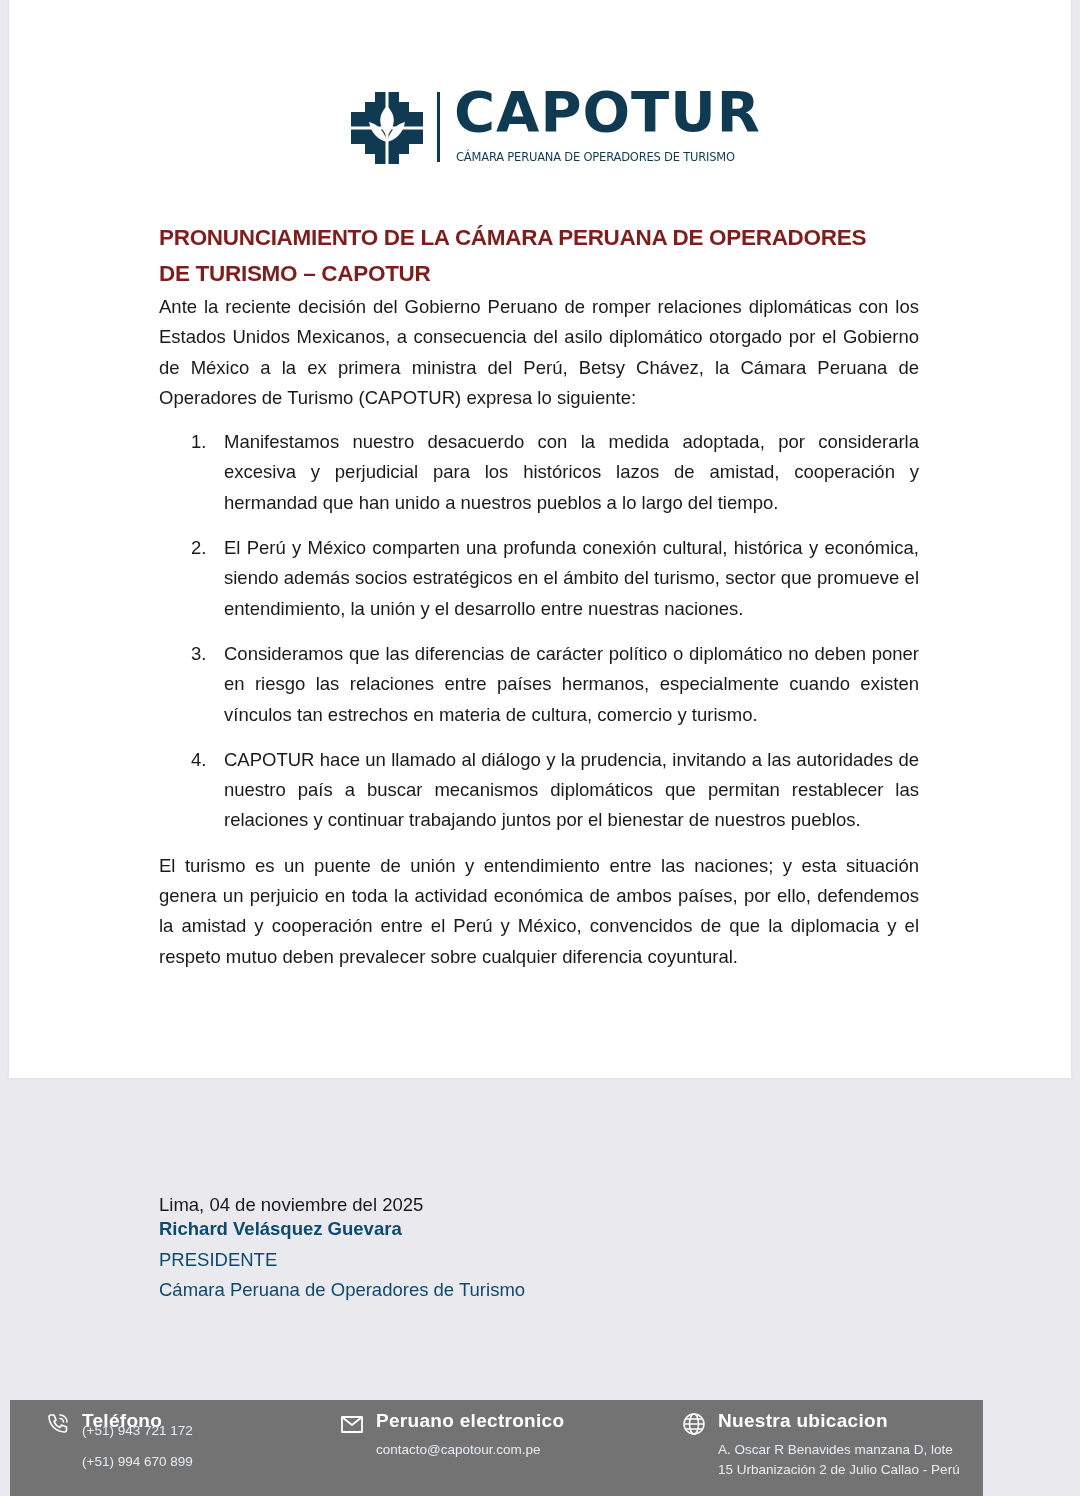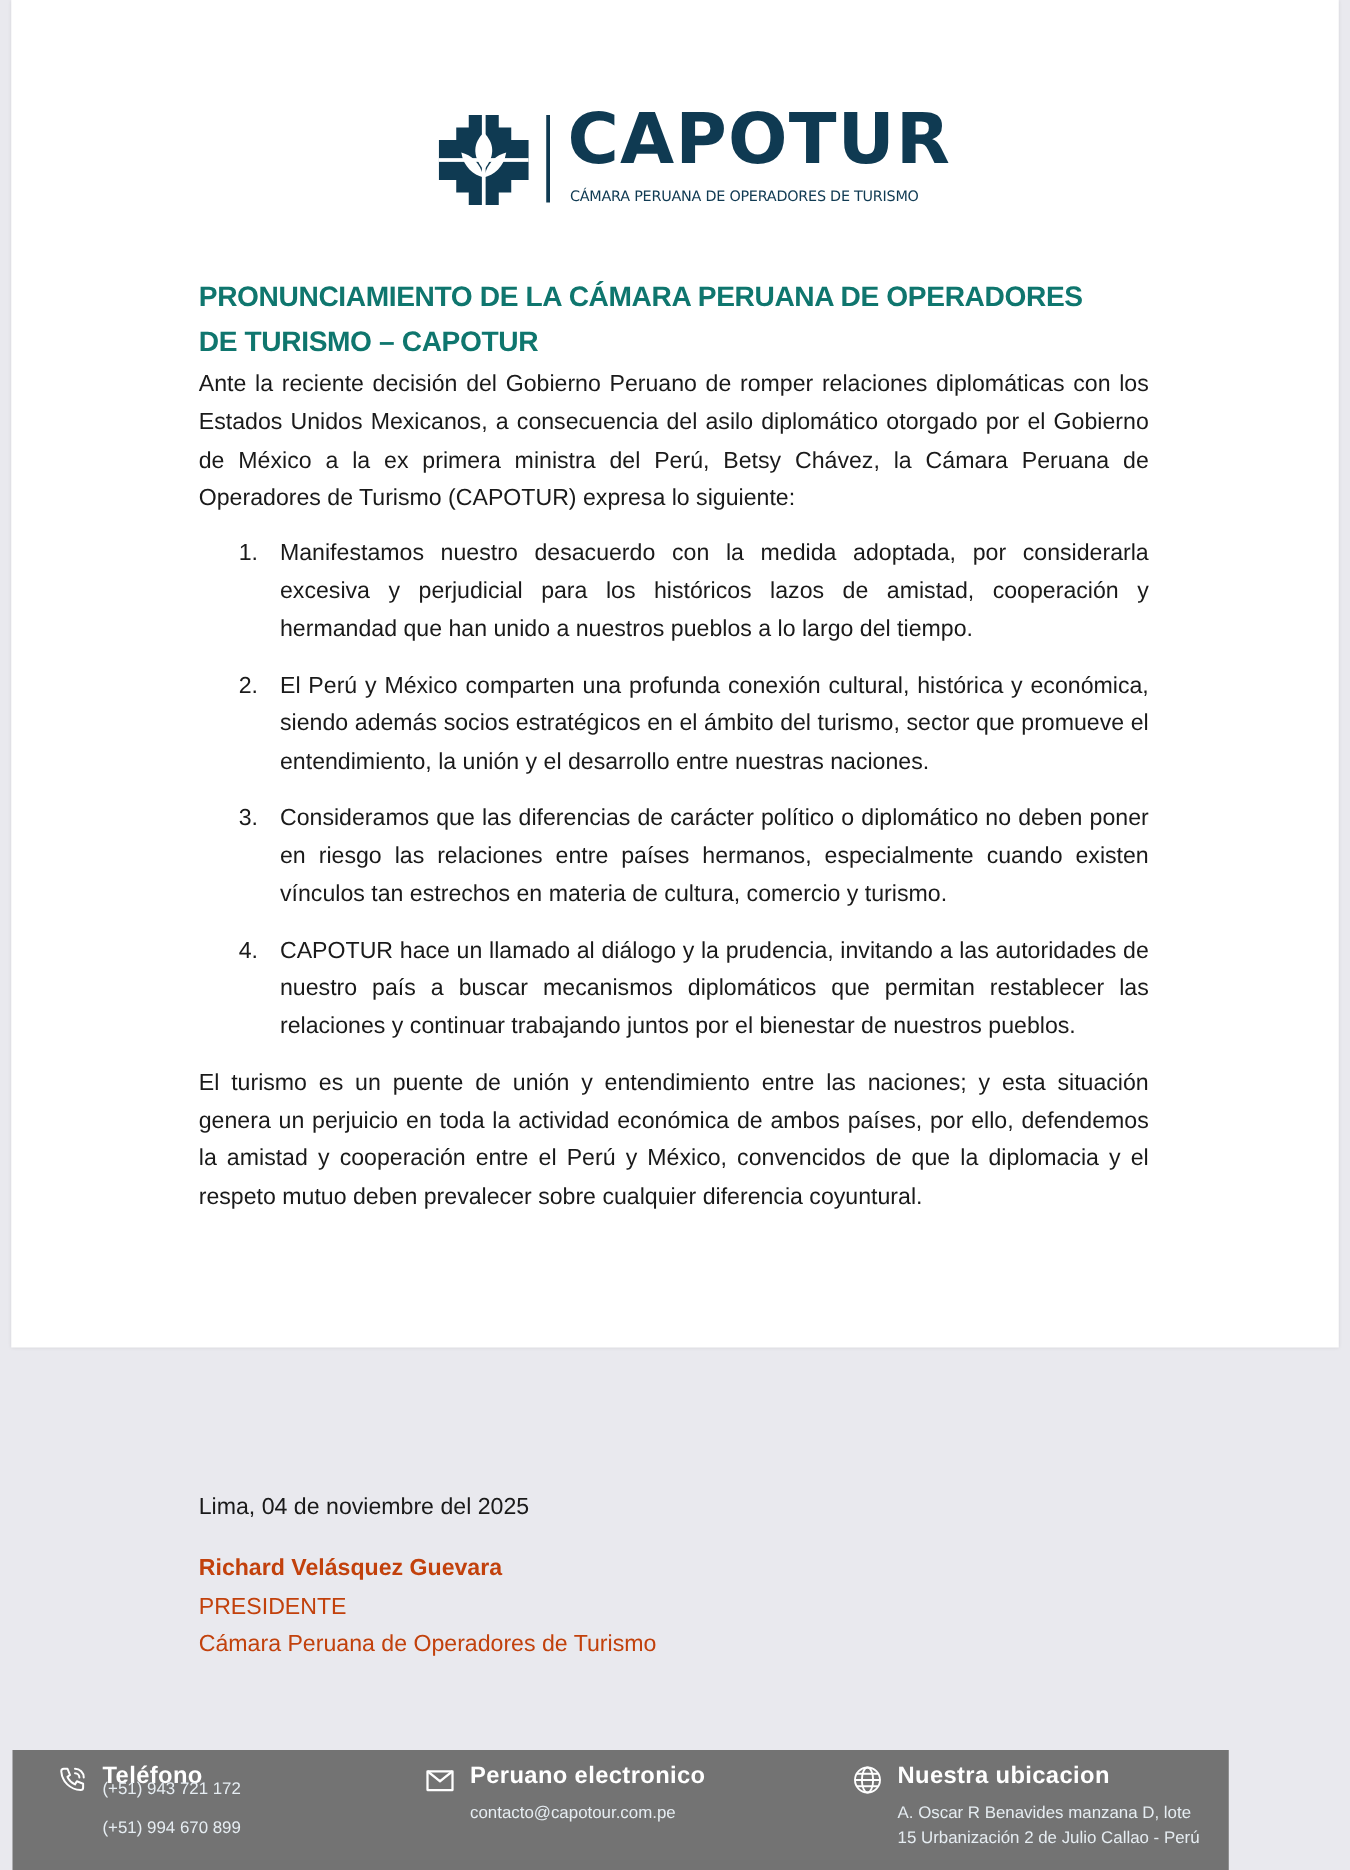--- a/index.html
+++ b/index.html
@@ -28,31 +28,31 @@
       position:absolute; left:105px; top:62px;
       font-family:"DejaVu Sans", sans-serif;
       font-size:11.5px; color:#0f3a52; white-space:nowrap; letter-spacing:-0.2px;
     }
     .content {
       position:absolute; left:159px; top:220px; width:760px;
       color:#1a1a1a;
       font-family:"Liberation Sans", sans-serif;
     }
     h1 {
-      margin:0; font-size:22.5px; font-weight:bold; line-height:36px; color:#0f766e;
+      margin:0; font-size:22.5px; font-weight:bold; line-height:36px; color:#7f1d1d;
       letter-spacing:-0.3px;
     }
     p, li { font-size:18.5px; line-height:30.3px; margin:0; text-align:justify; }
     .intro { margin-top:0; }
     ol { margin:14px 0 0 0; padding:0; list-style:none; }
     ol li { position:relative; padding-left:65px; margin-bottom:15px; }
     ol li .num { position:absolute; left:32px; top:0; }
     .closing { margin-top:0; }
     .date { position:absolute; left:159px; top:1194px; font-size:18.5px; color:#1a1a1a; }
-    .sig { position:absolute; left:159px; top:1239px; font-size:18.5px; line-height:30.5px; color:#c2410c; }
+    .sig { position:absolute; left:159px; top:1214px; font-size:18.5px; line-height:30.5px; color:#0c4a6e; }
     .sig .name { font-weight:bold; }
     .footer {
       position:absolute; left:10px; top:1400px; width:973px; height:96px;
       background:#737373; color:#ffffff;
     }
     .fcol { position:absolute; top:10px; }
     .fcol .ficon { position:absolute; left:0; top:2px; width:24px; height:24px; }
     .fcol .ftitle { position:absolute; left:36px; top:0; font-weight:bold; font-size:19px; white-space:nowrap; letter-spacing:0.3px; }
     .fcol .fline { position:absolute; left:36px; font-size:13.5px; white-space:nowrap; color:#e6edf2; }
   </style>

